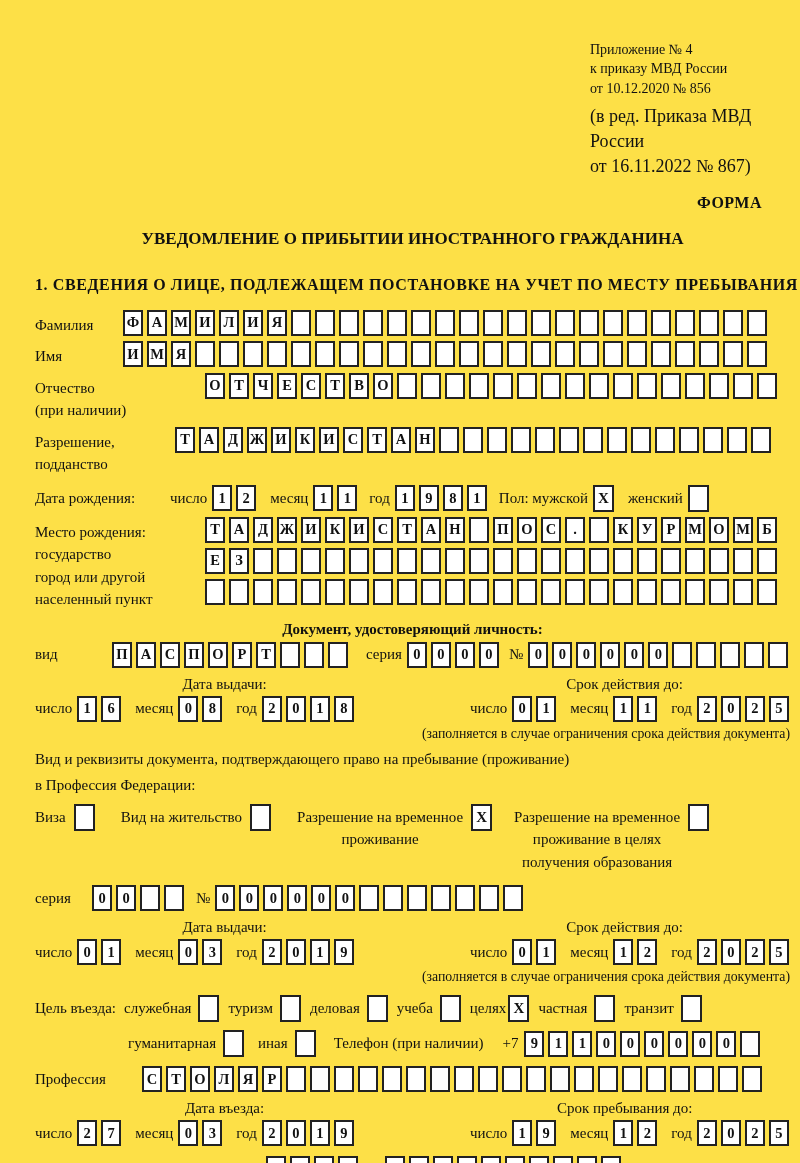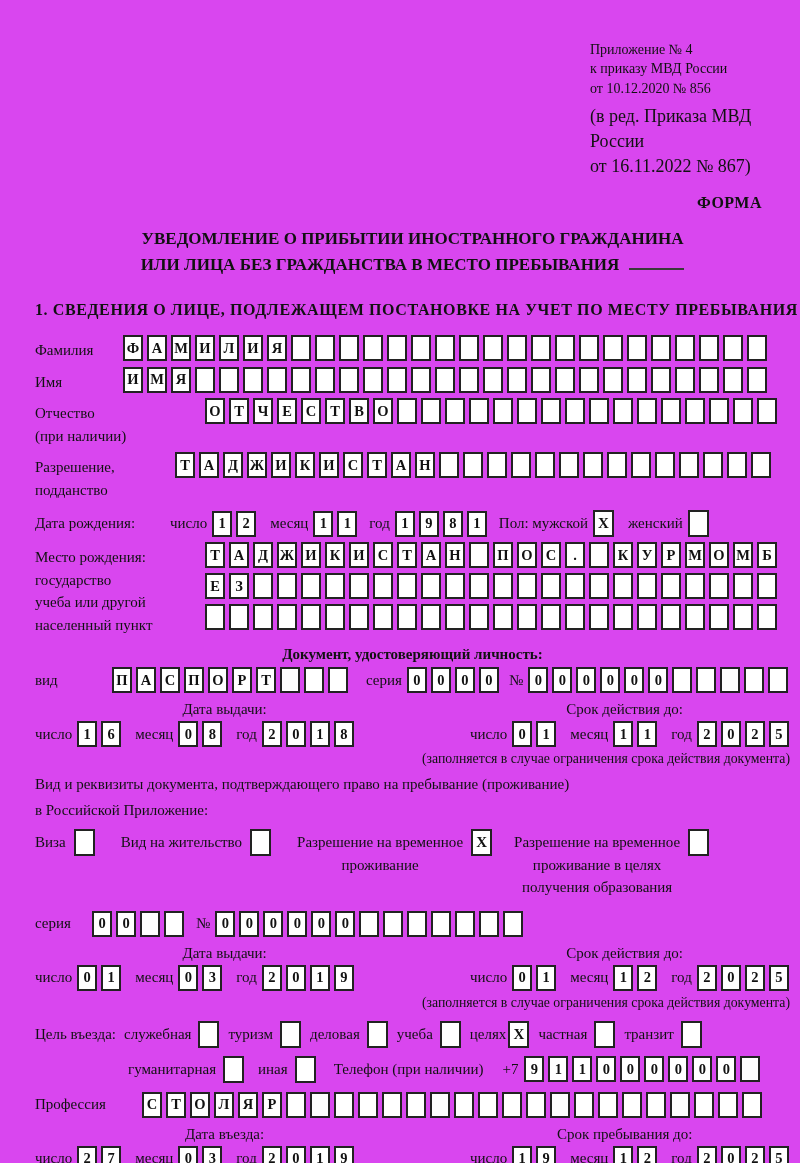--- a/index.html
+++ b/index.html
@@ -1,18 +1,18 @@
 <!DOCTYPE html>
 <html><head>
 <meta charset="utf-8">
 <style>
   * { box-sizing: border-box; }
   html,body { margin:0; padding:0; background:#fff; }
   body { width:800px; font-family:"Liberation Serif", serif; color:#111; }
-  .page { width:800px; height:1163px; background:#d946ef; padding:40px 10px 0 35px; overflow:hidden; }
+  .page { width:800px; height:1163px; background:#fde047; padding:40px 10px 0 35px; overflow:hidden; }
 
   .topnote { margin-left:555px; font-size:14px; line-height:1.38; }
   .topnote .rev { margin-top:6px; font-size:18px; }
   .forma { text-align:right; padding-right:28px; font-weight:bold; font-size:16px; margin-top:16px; letter-spacing:0.5px; }
 
   .title { text-align:center; font-weight:bold; font-size:17px; margin-top:14px; line-height:1.5; }
   .blank { display:inline-block; width:55px; height:13px; border-bottom:2.5px solid #3a3a3a; margin-left:10px; }
 
   .sec-heading { font-weight:bold; font-size:16px; letter-spacing:0.6px; margin-top:24px; white-space:nowrap; }
 
@@ -68,23 +68,20 @@
     <div>от 10.12.2020 № 856</div>
     <div class="rev">
       <div>(в ред. Приказа МВД России</div>
       <div>от 16.11.2022 № 867)</div>
     </div>
   </div>
   <div class="forma">ФОРМА</div>
 
   <div class="title">
     <div>УВЕДОМЛЕНИЕ О ПРИБЫТИИ ИНОСТРАННОГО ГРАЖДАНИНА</div>
-    <div>
-      <span>ИЛИ ЛИЦА БЕЗ ГРАЖДАНСТВА В МЕСТО ПРЕБЫВАНИЯ</span><span class="blank"></span>
-    </div>
   </div>
 
   <div class="sec-heading">1. СВЕДЕНИЯ О ЛИЦЕ, ПОДЛЕЖАЩЕМ ПОСТАНОВКЕ НА УЧЕТ ПО МЕСТУ ПРЕБЫВАНИЯ</div>
 
   <div class="frow" style="margin-top:16px;">
     <div class="flabel w88">Фамилия</div>
     <div class="cells">
         <span class="cell">Ф</span>
         <span class="cell">А</span>
         <span class="cell">М</span>
@@ -237,21 +234,21 @@
     <span class="dlabel">Пол: мужской</span>
     <span class="checkbox">X</span>
     <span class="dlabel" style="margin-left:14px;">женский</span>
     <span class="checkbox"></span>
   </div>
 
   <div class="frow" style="">
     <div class="flabel w170">
       <div>Место рождения:</div>
       <div>государство</div>
-      <div>учеба или другой</div>
+      <div>город или другой</div>
       <div>населенный пункт</div>
     </div>
     <div>
       <div class="cells" style="margin-bottom:5px;">
           <span class="cell">Т</span>
           <span class="cell">А</span>
           <span class="cell">Д</span>
           <span class="cell">Ж</span>
           <span class="cell">И</span>
           <span class="cell">К</span>
@@ -408,21 +405,21 @@
           <span class="cell">2</span>
           <span class="cell">0</span>
           <span class="cell">2</span>
           <span class="cell">5</span>
         </span>
     </div>
   </div>
   <div class="note-right">(заполняется в случае ограничения срока действия документа)</div>
 
   <div class="plain">Вид и реквизиты документа, подтверждающего право на пребывание (проживание)</div>
-  <div class="plain">в Российской Приложение:</div>
+  <div class="plain">в Профессия Федерации:</div>
 
   <div class="resopts">
     <div class="resopt" style="margin-right:26px;">
       <span class="lbl">Виза</span>
       <span class="checkbox"></span>
     </div>
     <div class="resopt" style="margin-right:26px;">
       <span class="lbl">Вид на жительство</span>
       <span class="checkbox"></span>
     </div>

